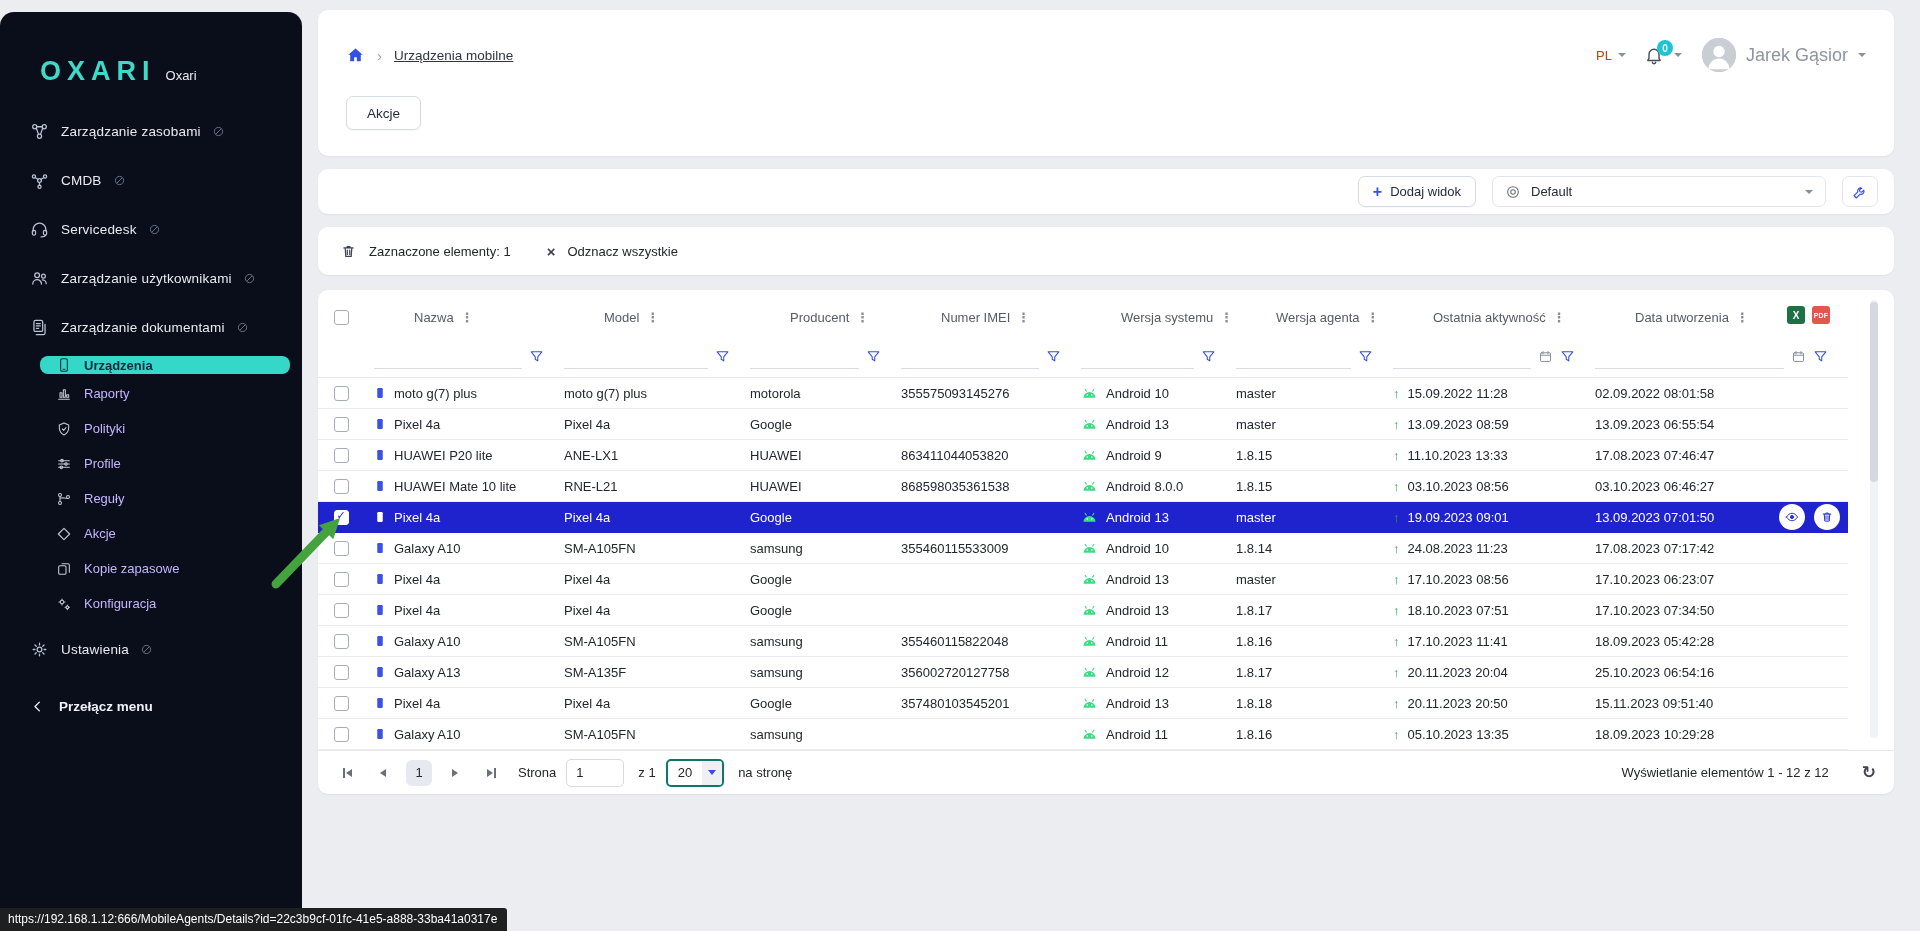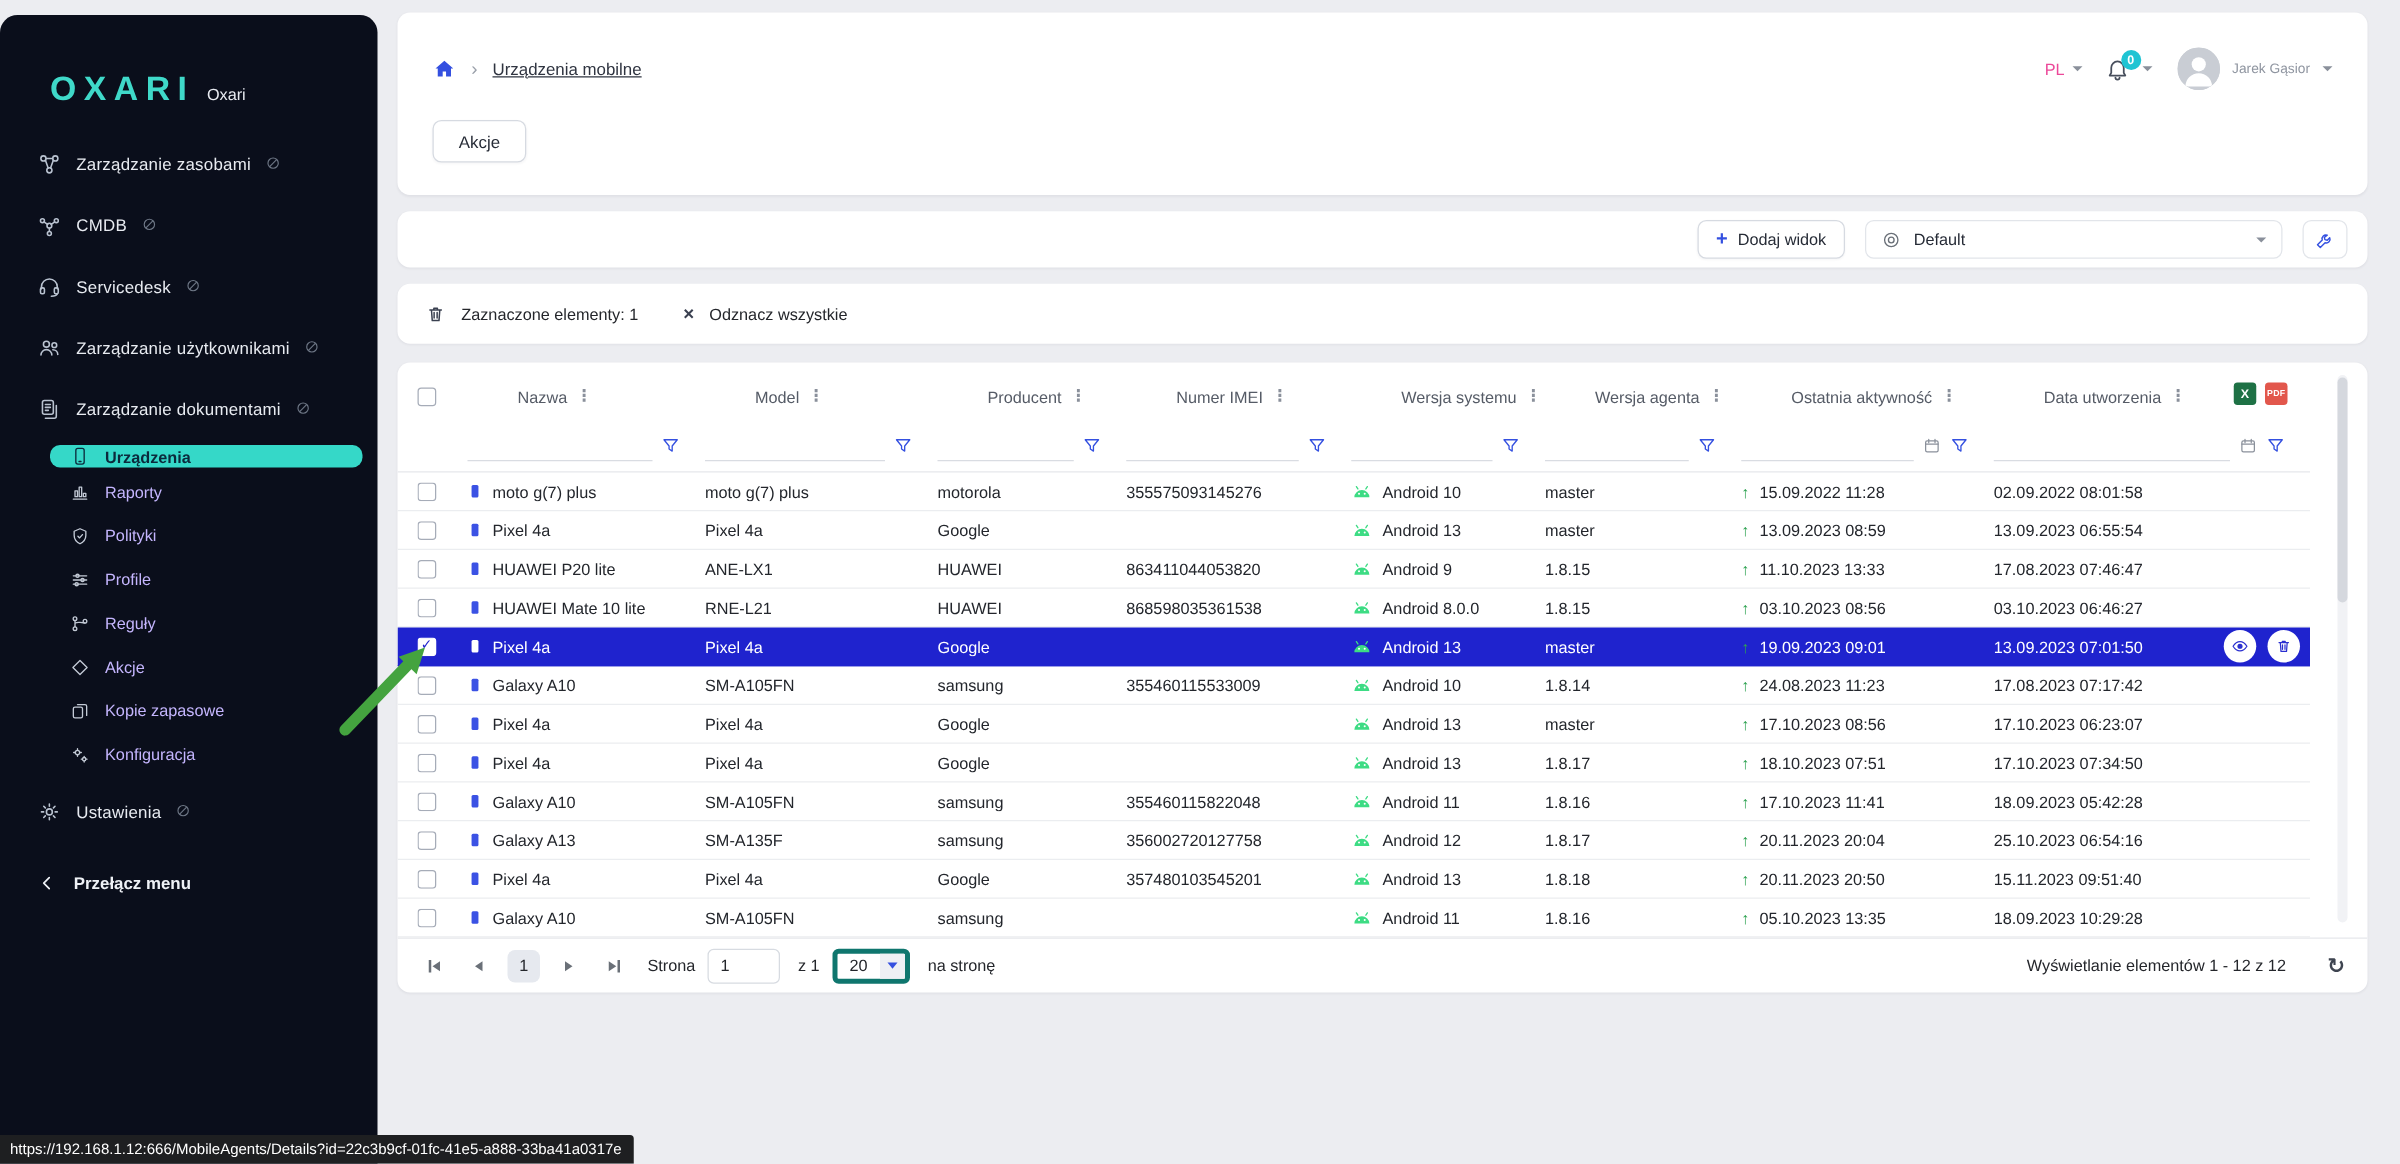--- a/index.html
+++ b/index.html
@@ -35,29 +35,29 @@
   .main { position:absolute; left:318px; right:26px; top:0; }
   .card { background:#fff; border-radius:10px; box-shadow:0 1px 2px rgba(16,24,40,.05); }
 
   .top-card { margin-top:10px; height:146px; padding:28px 28px 0 28px; }
   .bc-row { display:flex; align-items:center; }
   .breadcrumb { display:flex; align-items:center; gap:12px; }
   .home-ic svg { width:19px; height:19px; fill:#3450e0; display:block; cursor:pointer; }
   .bc-sep { color:#9aa0aa; font-size:15px; }
   .bc-link { font-size:13.5px; font-weight:500; color:#2f3440; text-decoration:underline; cursor:pointer; }
   .hdr-right { margin-left:auto; display:flex; align-items:center; gap:10px; }
-  .lang { font-size:13px; color:#ec4899; cursor:pointer; display:flex; align-items:center; gap:6px;text-align:center; }
+  .lang { font-size:13px; color:#c2410c; cursor:pointer; display:flex; align-items:center; gap:6px;text-align:center; }
   .caret-down { width:0; height:0; border-left:4px solid transparent; border-right:4px solid transparent; border-top:4.5px solid #8a909b; }
   .bell-wrap { position:relative; margin-left:8px; cursor:pointer; }
   .bell-wrap svg { width:20px; height:20px; stroke:#474e5c; stroke-width:1.7; fill:none; stroke-linecap:round; stroke-linejoin:round; display:block; }
   .bell-badge { position:absolute; top:-5px; right:-9px; min-width:16px; height:16px; border-radius:8px; background:#1fc4d3;
     color:#fff; font-size:10px; font-weight:700; display:flex; align-items:center; justify-content:center; padding:0 4px; }
   .avatar { width:34px; height:34px; border-radius:50%; background:#c9cdd4; overflow:hidden; margin-left:10px; cursor:pointer; flex:0 0 auto; }
   .avatar svg { width:34px; height:34px; display:block; }
-  .user-name { font-size:11px; color:#8f95a0; cursor:pointer; }
+  .user-name { font-size:18px; color:#8f95a0; cursor:pointer; }
   .akcje-row { margin-top:24px; }
   .btn { display:inline-flex; align-items:center; gap:8px; height:34px; padding:0 20px; background:#fff; border:1px solid #d6dae1;
     border-radius:7px; font-size:13.5px; color:#262b36; cursor:pointer; box-shadow:0 1px 2px rgba(16,24,40,.04); }
 
   .view-toolbar { margin-top:13px; height:45px; display:flex; align-items:center; justify-content:flex-end; gap:16px; padding:0 16px; }
   .btn-small { height:31px; padding:0 14px; font-size:13px; }
   .plus-ic { color:#3450e0; font-weight:700; font-size:16px; line-height:1; }
   .view-select { display:flex; align-items:center; gap:10px; width:334px; height:31px; border:1px solid #e2e5ea; border-radius:7px;
     padding:0 12px; cursor:pointer; }
   .view-select svg { width:16px; height:16px; stroke:#6a7078; stroke-width:1.6; fill:none; }
@@ -117,21 +117,21 @@
   .pagination { height:44px; border-top:1px solid #e6e8ec; display:flex; align-items:center; gap:10px; padding:0 18px 0 16px; }
   .pg-btn { width:26px; height:26px; display:flex; align-items:center; justify-content:center; gap:1px; cursor:pointer; }
   .tri { width:0; height:0; }
   .tri-left { border-top:4.5px solid transparent; border-bottom:4.5px solid transparent; border-right:6.5px solid #6a7078; }
   .tri-right { border-top:4.5px solid transparent; border-bottom:4.5px solid transparent; border-left:6.5px solid #6a7078; }
   .pg-bar { width:2px; height:10px; background:#6a7078; }
   .pg-current { width:26px; height:26px; background:#e6e9ef; border-radius:6px; display:flex; align-items:center; justify-content:center;
     font-size:13px; color:#24262b; cursor:pointer; }
   .pg-label { font-size:13px; color:#24262b; margin-left:4px; }
   .pg-input { width:58px; height:28px; border:1px solid #d7dbe1; border-radius:5px; padding:0 9px; font-size:13px; font-family:inherit; color:#24262b; outline:none; }
-  .pg-select { display:flex; align-items:center; height:28px; border:4px solid #0f766e; border-radius:5px; overflow:hidden; cursor:pointer; }
+  .pg-select { display:flex; align-items:center; height:28px; border:2px solid #0f766e; border-radius:5px; overflow:hidden; cursor:pointer; }
   .pg-select-val { padding:0 10px; font-size:13px; color:#24262b; }
   .pg-select-caret { width:20px; height:28px; background:#eef0f4; display:flex; align-items:center; justify-content:center; }
   .caret-blue { width:0; height:0; border-left:4px solid transparent; border-right:4px solid transparent; border-top:5px solid #3450e0; }
   .pg-right { margin-left:auto; display:flex; align-items:center; gap:33px; }
   .pg-summary { font-size:13px; color:#24262b; }
   .refresh { cursor:pointer; }
   .refresh::before { content:"↻"; font-size:17px; color:#3e4450; font-weight:700; }
 
   
   .annot { position:absolute; left:262px; top:498px; width:100px; height:100px; z-index:50; pointer-events:none; }

